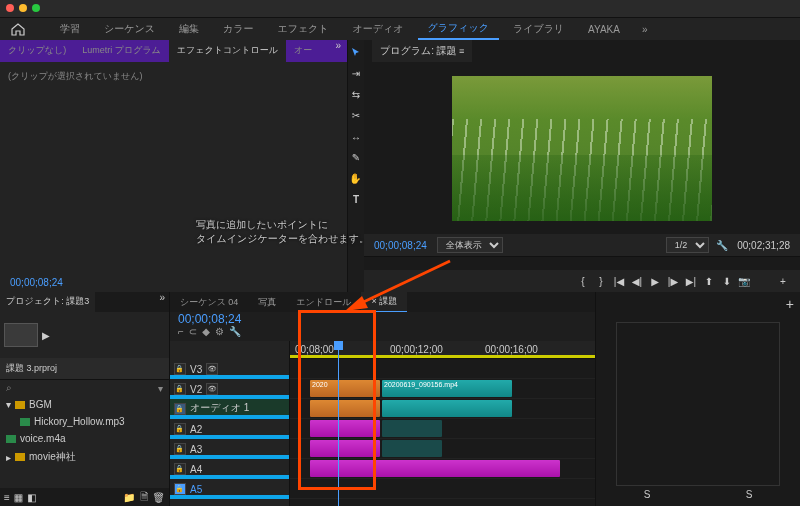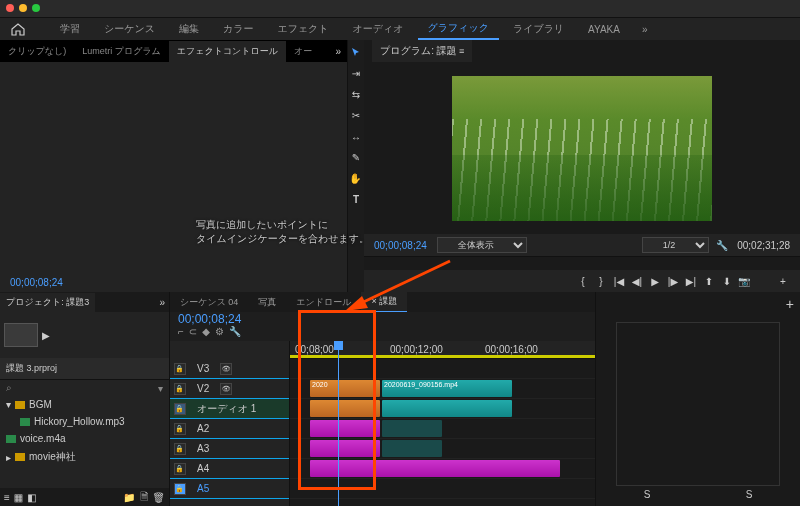--- a/index.html
+++ b/index.html
@@ -7,46 +7,46 @@
 .mac-dots{position:absolute;top:4px;left:6px;display:flex;gap:5px}
 .mac-dots span{width:8px;height:8px;border-radius:50%}
 .topbar{height:18px;background:#2a2a2a;border-bottom:1px solid #111}
 .workspace-bar{height:22px;background:#232323;display:flex;align-items:center;padding:0 10px;gap:4px}
 .home-icon{width:16px;height:16px;margin-right:20px}
 .ws-tab{padding:3px 10px;color:#999;cursor:pointer}
 .ws-tab.active{color:#4a9eff;border-bottom:2px solid #4a9eff}
 .ws-arrow{margin-left:8px;color:#999}
 .main{display:flex;height:252px}
 .left-panel{width:348px;background:#232323;border-right:1px solid #111;display:flex;flex-direction:column}
-.panel-tabs{display:flex;height:22px;background:#000000;align-items:center}
+.panel-tabs{display:flex;height:22px;background:#4c1d95;}
 .panel-tab{padding:4px 8px;color:#888;font-size:9px}
 .panel-tab.active{background:#232323;color:#ccc}
 .panel-msg{padding:8px;color:#888;font-size:9px}
 .mid-panel{width:16px;background:#1c1c1c;display:flex;flex-direction:column;align-items:center;padding-top:6px;gap:9px}
 .tool-icon{width:12px;height:12px;display:flex;align-items:center;justify-content:center;color:#ccc;cursor:pointer}
 .tool-icon.sel{color:#4a9eff}
 .right-panel{flex:1;background:#232323;display:flex;flex-direction:column}
 .program-header{height:22px;background:#1a1a1a;display:flex;align-items:center;padding:0 8px}
 .program-header .tab{background:#232323;padding:4px 8px;font-size:9px}
 .monitor{flex:1;display:flex;align-items:center;justify-content:center;background:#1a1a1a}
 .video-frame{width:260px;height:145px;background:linear-gradient(180deg,#7a9a3a 0%,#5a8a2a 30%,#4a7a2a 100%);position:relative;overflow:hidden}
 .field-lines{position:absolute;top:30%;left:0;right:-40px;bottom:0;background:repeating-linear-gradient(95deg,rgba(200,220,180,0.6) 0 2px,transparent 2px 14px)}
 .grass{position:absolute;bottom:0;left:0;right:0;height:45%;background:linear-gradient(180deg,rgba(40,100,20,0.3),rgba(30,90,15,0.8))}
 .monitor-controls{height:22px;display:flex;align-items:center;padding:0 10px;gap:10px}
 .tc{color:#4a9eff;font-size:10px}
-.mc-select{background:#2a2a2a;border:1px solid #444;color:#ccc;padding:1px 16px;font-size:9px}
+.mc-select{background:#2a2a2a;border:1px solid #444;color:#ccc;padding:1px 4px;font-size:9px}
 .mc-right{margin-left:auto;display:flex;align-items:center;gap:8px}
 .zoom-bar{height:14px;background:#1a1a1a;border-top:1px solid #111}
 .transport{height:22px;background:#232323;display:flex;align-items:center;padding:0 10px;gap:6px}
 .transport-btns{margin-left:auto;display:flex;gap:4px;align-items:center}
 .tbtn{width:14px;height:14px;color:#ccc;cursor:pointer;display:flex;align-items:center;justify-content:center}
 .tc-bottom{position:absolute;bottom:4px;left:10px;color:#4a9eff;font-size:10px}
 .lower{height:214px;display:flex;background:#1a1a1a;position:relative}
 .project-panel{width:170px;background:#232323;border-right:1px solid #111;display:flex;flex-direction:column}
-.proj-tabs{height:20px;background:#1a1a1a;display:flex;align-items:center}
+.proj-tabs{height:20px;background:#1a1a1a;display:flex;}
 .proj-tabs .tab{padding:3px 6px;font-size:9px;background:#232323}
 .proj-preview{height:46px;padding:4px;display:flex;gap:4px;align-items:center}
 .thumb{width:34px;height:24px;background:#3a3a3a;border:1px solid #555}
 .proj-name{padding:4px 6px;background:#2a2a2a;font-size:9px;border-bottom:1px solid #111}
 .proj-search{padding:2px 6px;display:flex;align-items:center;gap:4px}
 .proj-list{flex:1;overflow:hidden}
 .list-header{padding:3px 6px;background:#2a2a2a;font-size:9px;border-bottom:1px solid #333}
 .list-item{padding:3px 6px;display:flex;align-items:center;gap:4px;font-size:9px}
 .list-item.indent{padding-left:20px}
 .item-icon{width:10px;height:8px}
@@ -55,21 +55,21 @@
 .proj-footer{height:18px;background:#1a1a1a;display:flex;align-items:center;padding:0 4px;gap:4px}
 .timeline-panel{flex:1;background:#1e1e1e;display:flex;flex-direction:column;position:relative}
 .tl-tabs{height:20px;background:#1a1a1a;display:flex;align-items:center}
 .tl-tabs .tab{padding:3px 10px;font-size:9px;color:#999}
 .tl-tabs .tab.active{background:#232323;color:#ccc;border-bottom:1px solid #4a9eff}
 .tl-header{height:28px;display:flex;align-items:center;padding:0 8px;gap:8px}
 .tl-tc{color:#4a9eff;font-size:12px}
 .tl-tools{display:flex;gap:6px}
 .tl-body{flex:1;display:flex}
 .track-headers{width:120px;background:#232323;border-right:1px solid #111}
-.track-head{height:20px;display:flex;align-items:center;padding:0 4px;gap:11px;border-bottom:1px solid #0ea5e9;font-size:8px}
+.track-head{height:20px;display:flex;align-items:flex-end;padding:0 4px;gap:4px;border-bottom:4px solid #0ea5e9;font-size:8px}
 .track-toggle{width:12px;height:12px;background:#2a2a2a;border:1px solid #444;display:flex;align-items:center;justify-content:center;font-size:7px;cursor:pointer}
 .track-toggle.on{background:#3a5a7a}
 .track-area{flex:1;position:relative;background:#1a1a1a}
 .ruler{height:18px;background:#232323;border-bottom:1px solid #111;position:relative;color:#888;font-size:8px}
 .ruler span{position:absolute;top:3px}
 .playhead{position:absolute;top:0;bottom:0;width:1px;background:#4a9eff;left:48px;z-index:5}
 .playhead::before{content:"";position:absolute;top:0;left:-4px;width:9px;height:9px;background:#4a9eff}
 .track-row{height:20px;border-bottom:1px solid #222;position:relative}
 .clip{position:absolute;top:1px;bottom:1px;border-radius:1px;font-size:7px;padding:1px 2px;overflow:hidden}
 .clip.video{background:linear-gradient(180deg,#2aa 0%,#188 100%);color:#fff}
@@ -113,20 +113,21 @@
 
 <div class="main">
   <div class="left-panel">
     <div class="panel-tabs">
       <div class="panel-tab">クリップなし)</div>
       <div class="panel-tab">Lumetri プログラム</div>
       <div class="panel-tab active">エフェクトコントロール</div>
       <div class="panel-tab">オー</div>
       <span style="margin-left:auto;padding-right:6px">»</span>
     </div>
+    <div class="panel-msg">(クリップが選択されていません)</div>
     <div style="flex:1;position:relative">
       <div class="tc-bottom">00;00;08;24</div>
     </div>
   </div>
 
   <div class="mid-panel">
     <div class="tool-icon sel">
         <svg width="10" height="10" viewBox="0 0 10 10">
           <path d="M1 1l3 8 1-3 3-1z" fill="#4a9eff"></path>
         </svg>

